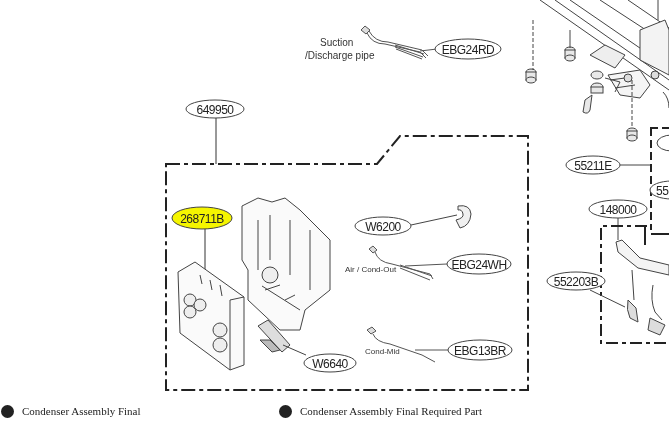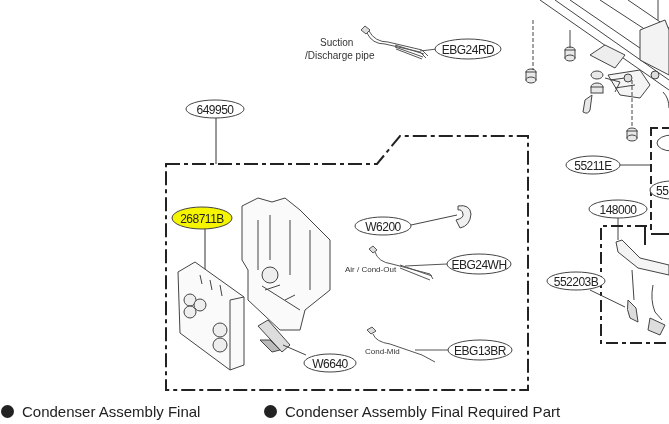--- a/index.html
+++ b/index.html
@@ -4,21 +4,21 @@
 <style>
   html,body{margin:0;padding:0;background:#ffffff;}
   body{width:669px;height:424px;overflow:hidden;position:relative;font-family:"Liberation Sans",sans-serif;}
   #diagram{position:absolute;left:0;top:0;width:669px;height:395px;}
   .callout-text{font-family:"Liberation Sans",sans-serif;font-size:12px;fill:#222;letter-spacing:-0.5px;}
   .label-text{font-family:"Liberation Sans",sans-serif;font-size:10px;fill:#333;}
   .small-label{font-family:"Liberation Sans",sans-serif;font-size:8px;fill:#333;}
   .legend{position:absolute;top:400px;left:0;height:22px;display:flex;align-items:center;}
   .legend-item{display:flex;align-items:center;position:absolute;top:0;height:22px;white-space:nowrap;}
   .legend-dot{width:13px;height:13px;border-radius:50%;background:#222;margin-right:8px;}
-  .legend-label{font-family:Liberation Sans, sans-serif;font-size:15px;color:#222;}
+  .legend-label{font-family:Liberation Serif, serif;font-size:11px;color:#222;}
 </style>
 </head>
 <body>
 
 <svg id="diagram" viewBox="0 0 669 395" xmlns="http://www.w3.org/2000/svg">
 
   <g stroke="#444" fill="none" stroke-width="1">
     <path d="M540 0 L669 90"></path>
     <path d="M555 0 L669 80"></path>
     <path d="M570 0 L669 68"></path>
@@ -162,17 +162,17 @@
   <ellipse cx="576" cy="281" rx="29" ry="9" fill="#fff" stroke="#444" stroke-width="1"></ellipse>
   <text class="callout-text" x="576" y="285.5" text-anchor="middle">552203B</text>
   <path d="M590 290 L625 307" stroke="#444" stroke-width="1"></path>
 </svg>
 
 <div class="legend">
   <div class="legend-item" style="left:1px;">
     <span class="legend-dot"></span>
     <span class="legend-label">Condenser Assembly Final</span>
   </div>
-  <div class="legend-item" style="left:264px;">
+  <div class="legend-item" style="left:279px;">
     <span class="legend-dot"></span>
     <span class="legend-label">Condenser Assembly Final Required Part</span>
   </div>
 </div>
 
 </body></html>

